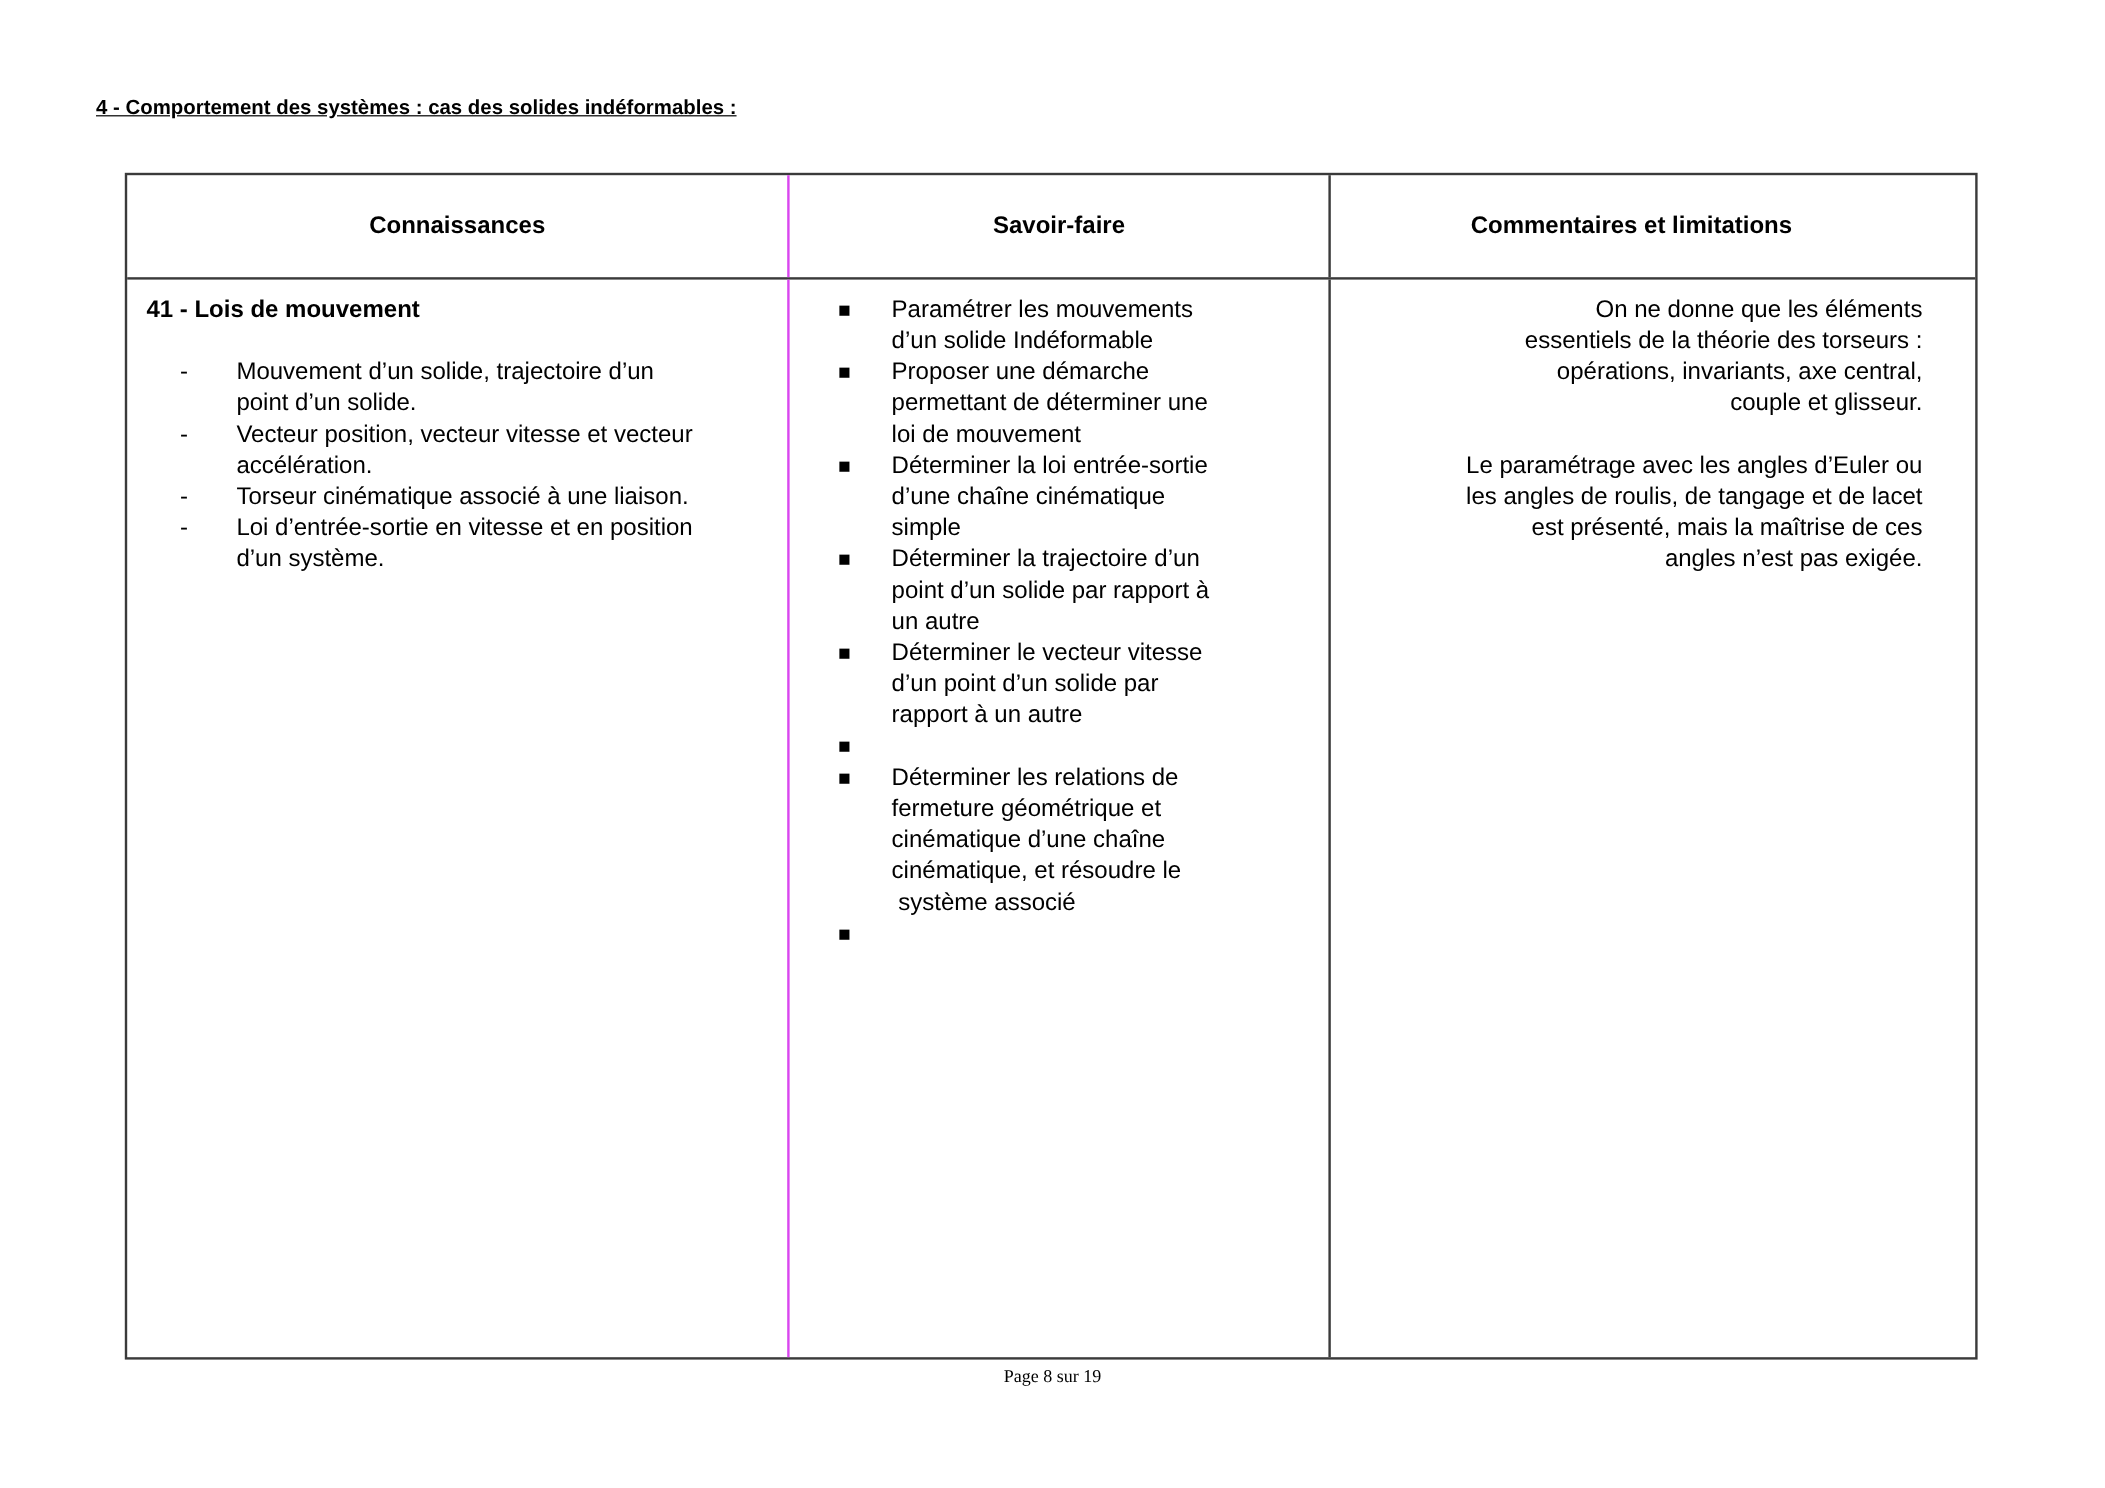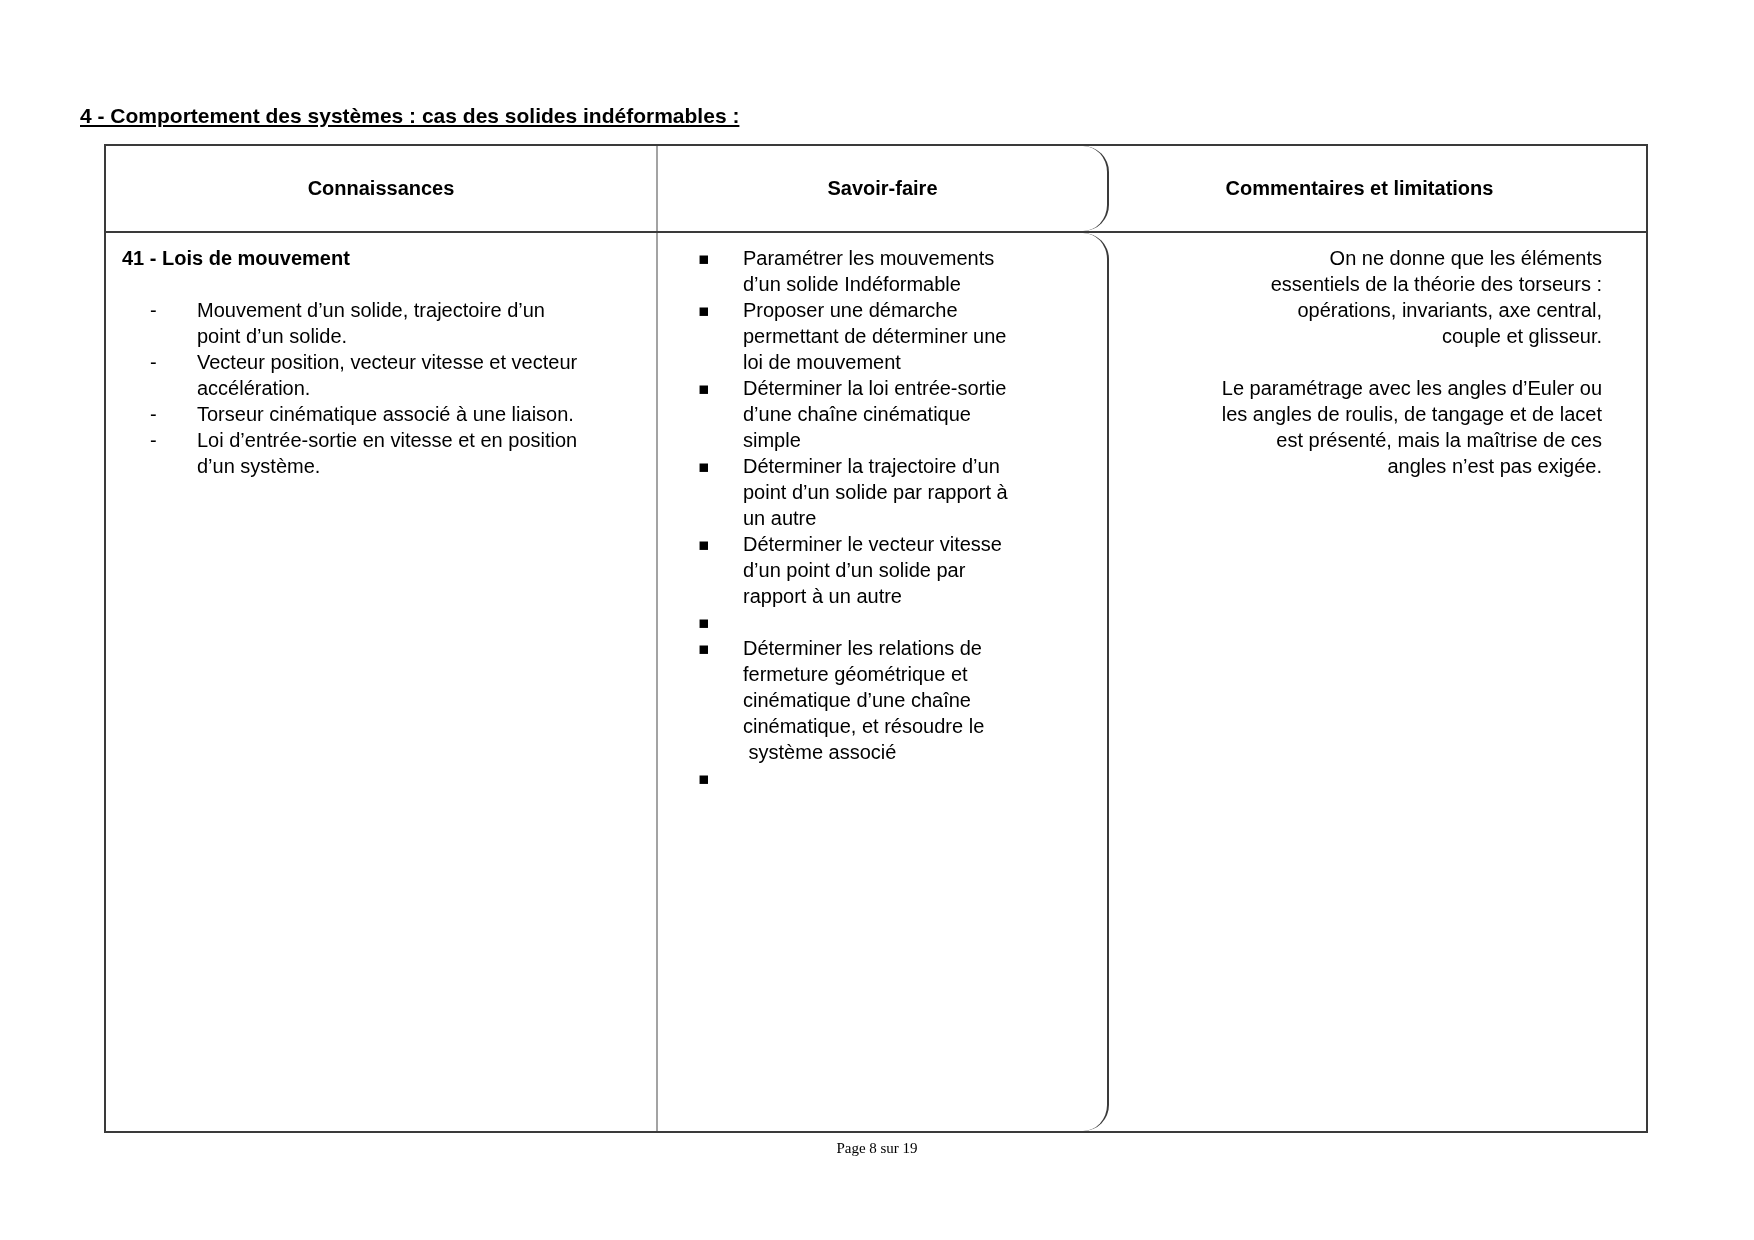--- a/index.html
+++ b/index.html
@@ -8,37 +8,36 @@
     position:relative;
     width:1754px; height:1240px;
     background:#ffffff;
     font-family:"Liberation Sans", sans-serif;
     color:#000000;
     overflow:hidden;
   }
   .doc-heading {
     position:absolute;
     left:80px; top:80px;
-    font-size:21px;
+    font-size:17px;
     font-weight:bold;
     text-decoration:underline;
     white-space:nowrap;
-    margin-top:24px;
   }
   .grid-table {
     position:absolute;
     left:104px; top:144px;
     width:1544px;
     border:2px solid #3a3a3a;
     background:#ffffff;
   }
   .thead { display:flex; border-bottom:2px solid #3a3a3a; height:87px; }
   .tbody { display:flex; min-height:898px; }
-  .col1 { width:552px; border-right:2px solid #a3a3a3; }
-  .col2 { width:451px; border-right:2px solid #3a3a3a;border-radius:26px; }
+  .col1 { width:552px; border-right:2px solid #d946ef; }
+  .col2 { width:451px; border-right:2px solid #3a3a3a; }
   .col3 { width:501px;text-align:right; }
   .hcell {
     display:flex; align-items:center; justify-content:center;
     font-size:20px; font-weight:bold; text-align:center;
   }
   .bcell { padding-top:12px; font-size:20px; line-height:26px; }
   .cell-c1 { padding-right:14px; }
   .cell-c1 .cell-title { padding-left:16px; font-weight:bold; line-height:27px; margin-bottom:25px; }
   .c1-item { display:flex; padding-left:44px; }
   .c1-marker { width:47px; flex-shrink:0; }

